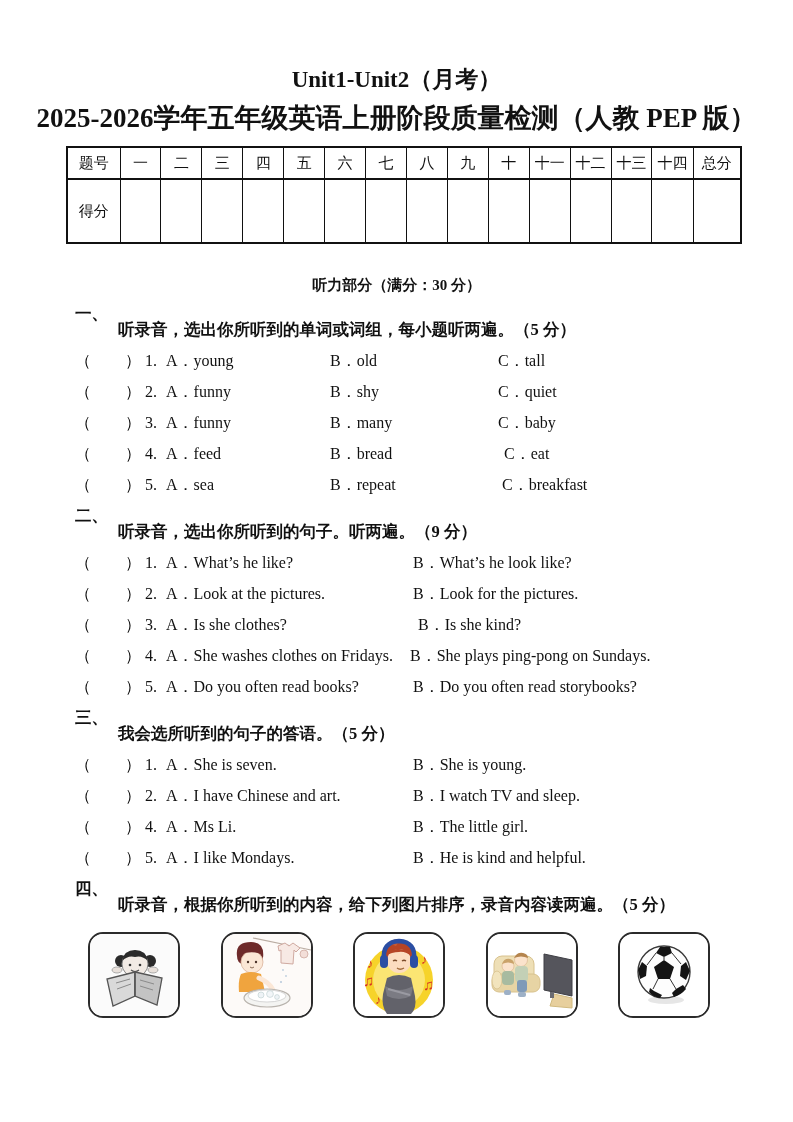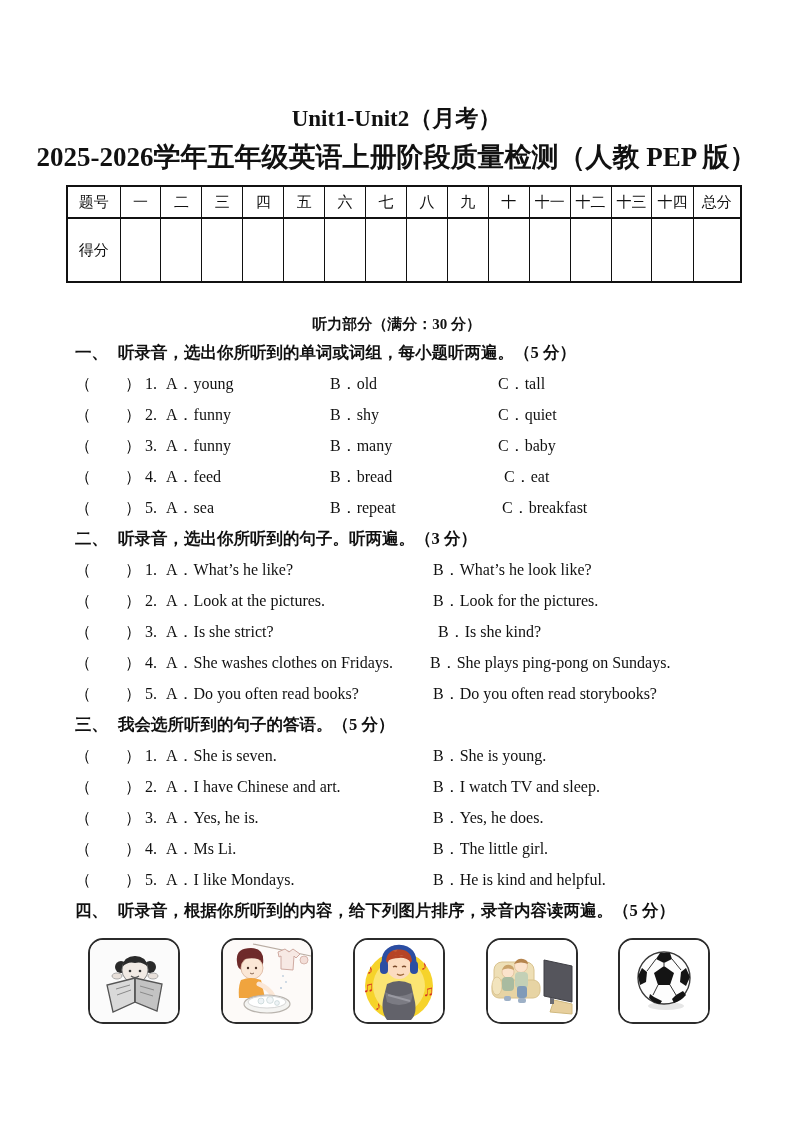--- a/index.html
+++ b/index.html
@@ -4,21 +4,21 @@
 <title>Exam Paper</title>
 <style>
   html,body { margin:0; padding:0; }
   body {
     width:793px; height:1122px;
     background:#ffffff;
     color:#111;
     font-family:"Liberation Serif","DejaVu Serif",serif;
     overflow:hidden;
   }
-  .page { padding-top:104px; }
+  .page { padding-top:65px; }
 
   .title {
     margin:0; text-align:center;
     font-size:23px; font-weight:bold; line-height:30px;
   }
   .subtitle {
     margin:8px 0 0 0; text-align:center;
     font-size:27px; font-weight:bold; line-height:30px;
   }
 
@@ -38,25 +38,25 @@
 
   .listen-heading {
     margin-top:28px; text-align:center;
     font-weight:bold; font-size:15px; line-height:26px;
   }
 
   .content { padding-left:75px; padding-right:36px; font-size:16px; }
 
   .sec-head { display:flex; font-weight:bold; font-size:16.5px; line-height:31px; }
   .sec-num { flex:0 0 43px; }
-  .sec-title { flex:1; }
+  .sec-title { flex:1;margin-top:16px; }
 
   .q-row { display:grid; line-height:31px; }
   .q-row.g3 { grid-template-columns:255px 168px auto; }
-  .q-row.g2 { grid-template-columns:338px auto;gap:20px; }
+  .q-row.g2 { grid-template-columns:338px auto; }
   .ans-gap { display:inline-block; width:34px; }
   .q-no { margin-left:4px; margin-right:9px; }
   .opt { white-space:nowrap; }
 
   
   .pics {
     margin:12px 0 0 88px; width:622px;
     display:flex; justify-content:space-between;
   }
   .pic-box {
@@ -163,33 +163,33 @@
       <span class="opt" style="padding-left:6px">C．eat</span>
     </div>
     <div class="q-row g3">
       <span><span>（</span><span class="ans-gap"></span><span>）</span><span class="q-no">5.</span><span class="opt">A．sea</span></span>
       <span class="opt">B．repeat</span>
       <span class="opt" style="padding-left:4px">C．breakfast</span>
     </div>
 
     <div class="sec-head">
       <span class="sec-num">二、</span>
-      <span class="sec-title">听录音，选出你所听到的句子。听两遍。（3 分）</span>
+      <span class="sec-title">听录音，选出你所听到的句子。听两遍。（9 分）</span>
     </div>
 
     <div class="q-row g2">
       <span><span>（</span><span class="ans-gap"></span><span>）</span><span class="q-no">1.</span><span class="opt">A．What’s he like?</span></span>
       <span class="opt">B．What’s he look like?</span>
     </div>
     <div class="q-row g2">
       <span><span>（</span><span class="ans-gap"></span><span>）</span><span class="q-no">2.</span><span class="opt">A．Look at the pictures.</span></span>
       <span class="opt">B．Look for the pictures.</span>
     </div>
     <div class="q-row g2">
-      <span><span>（</span><span class="ans-gap"></span><span>）</span><span class="q-no">3.</span><span class="opt">A．Is she strict?</span></span>
+      <span><span>（</span><span class="ans-gap"></span><span>）</span><span class="q-no">3.</span><span class="opt">A．Is she clothes?</span></span>
       <span class="opt" style="padding-left:5px">B．Is she kind?</span>
     </div>
     <div class="q-row g2">
       <span><span>（</span><span class="ans-gap"></span><span>）</span><span class="q-no">4.</span><span class="opt">A．She washes clothes on Fridays.</span></span>
       <span class="opt" style="margin-left:-3px">B．She plays ping-pong on Sundays.</span>
     </div>
     <div class="q-row g2">
       <span><span>（</span><span class="ans-gap"></span><span>）</span><span class="q-no">5.</span><span class="opt">A．Do you often read books?</span></span>
       <span class="opt">B．Do you often read storybooks?</span>
     </div>
@@ -199,24 +199,20 @@
       <span class="sec-title">我会选所听到的句子的答语。（5 分）</span>
     </div>
 
     <div class="q-row g2">
       <span><span>（</span><span class="ans-gap"></span><span>）</span><span class="q-no">1.</span><span class="opt">A．She is seven.</span></span>
       <span class="opt">B．She is young.</span>
     </div>
     <div class="q-row g2">
       <span><span>（</span><span class="ans-gap"></span><span>）</span><span class="q-no">2.</span><span class="opt">A．I have Chinese and art.</span></span>
       <span class="opt">B．I watch TV and sleep.</span>
-    </div>
-    <div class="q-row g2">
-      <span><span>（</span><span class="ans-gap"></span><span>）</span><span class="q-no">3.</span><span class="opt">A．Yes, he is.</span></span>
-      <span class="opt">B．Yes, he does.</span>
     </div>
     <div class="q-row g2">
       <span><span>（</span><span class="ans-gap"></span><span>）</span><span class="q-no">4.</span><span class="opt">A．Ms Li.</span></span>
       <span class="opt">B．The little girl.</span>
     </div>
     <div class="q-row g2">
       <span><span>（</span><span class="ans-gap"></span><span>）</span><span class="q-no">5.</span><span class="opt">A．I like Mondays.</span></span>
       <span class="opt">B．He is kind and helpful.</span>
     </div>
 

